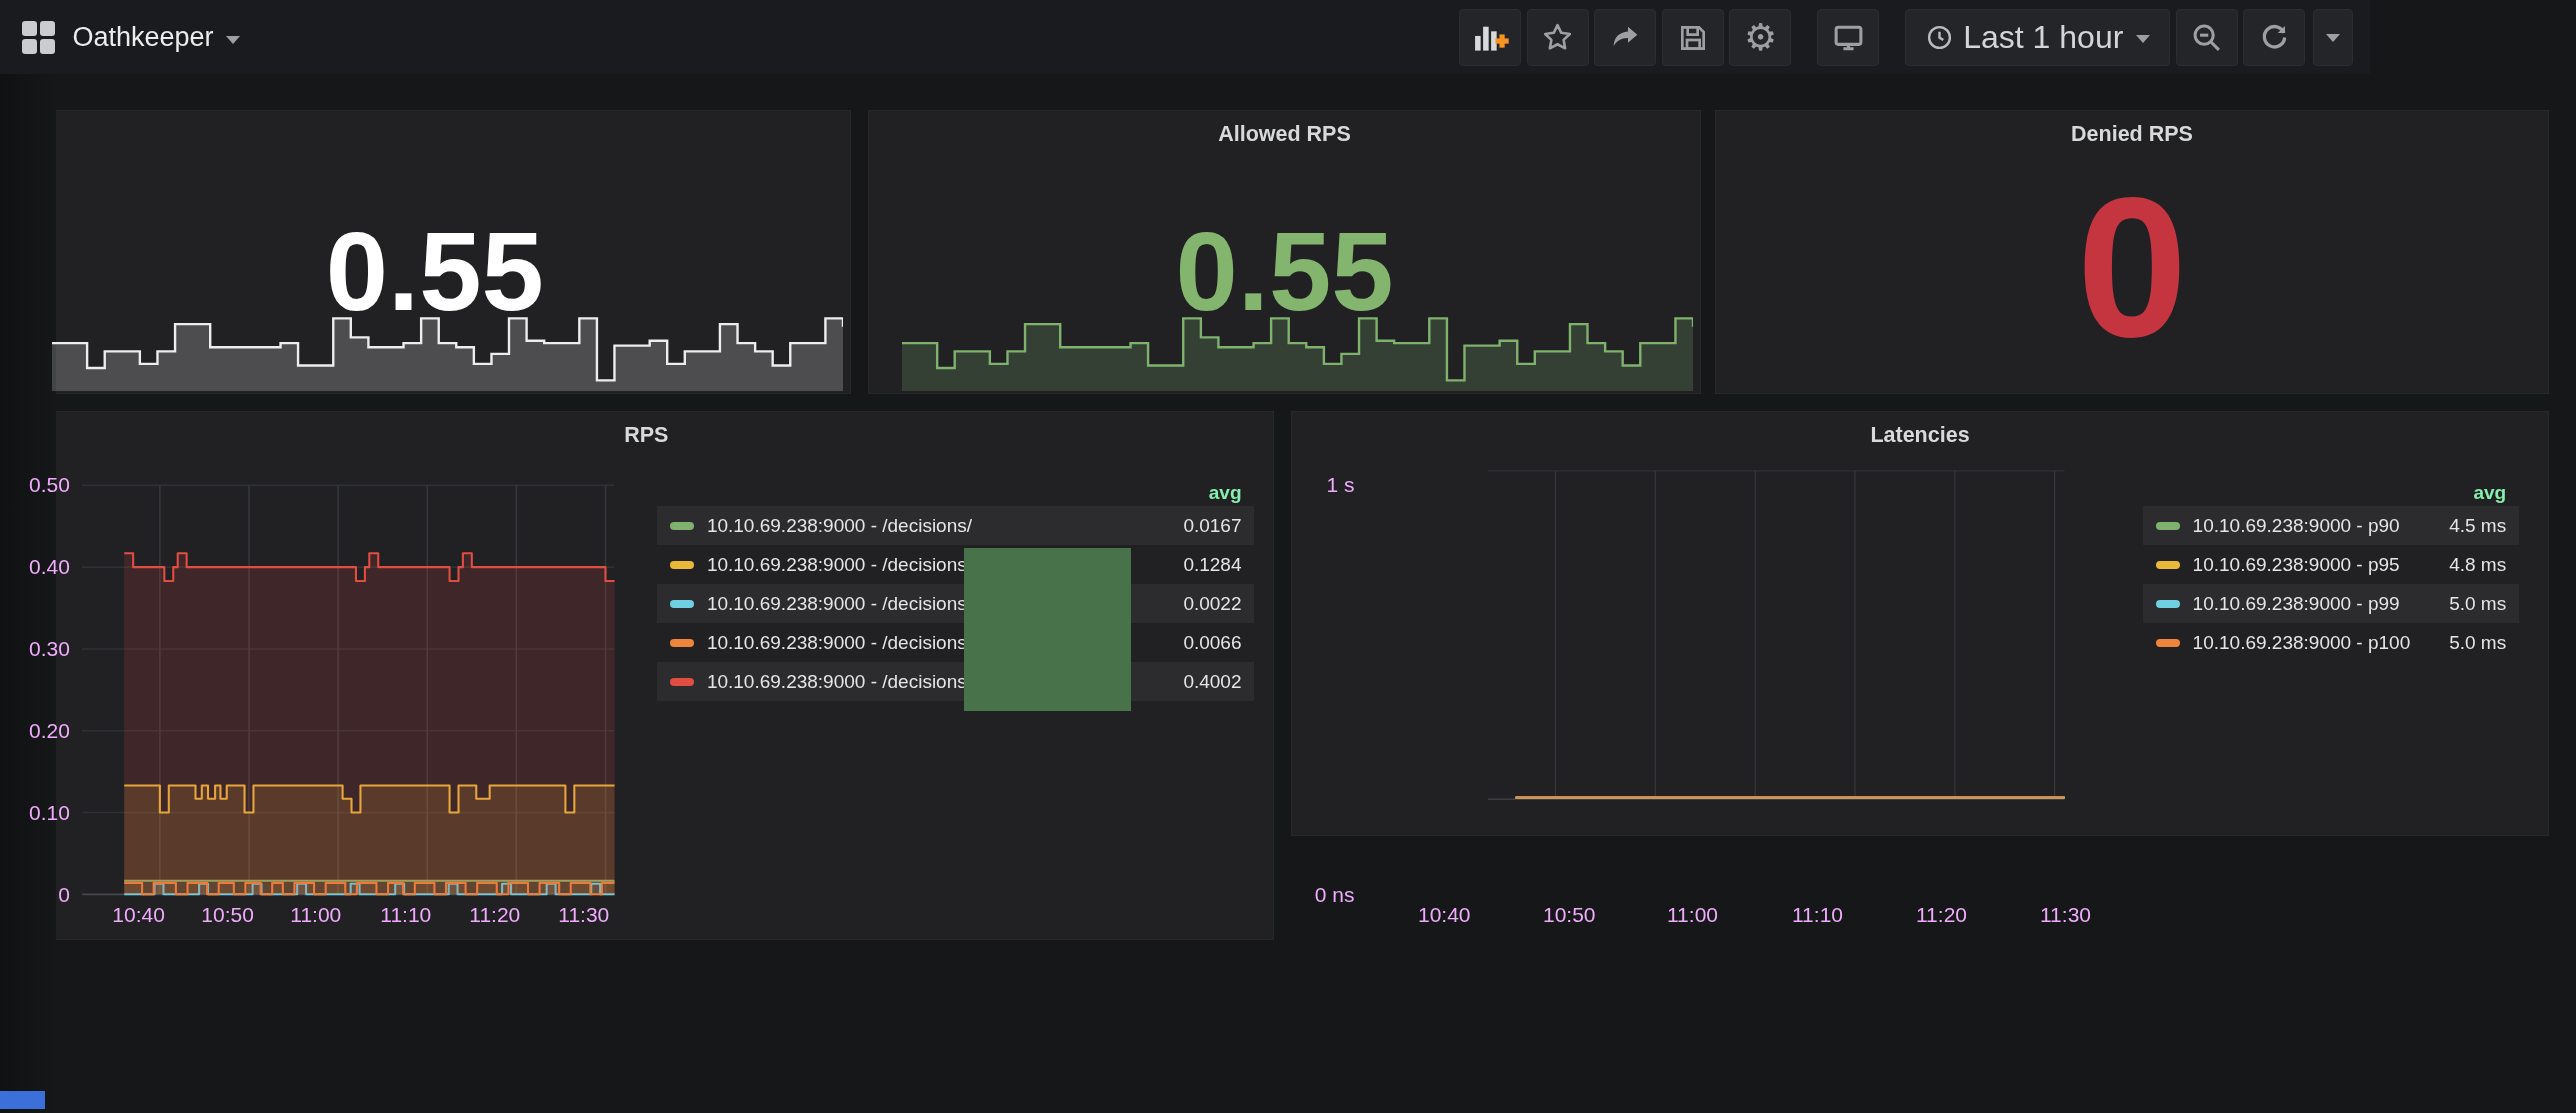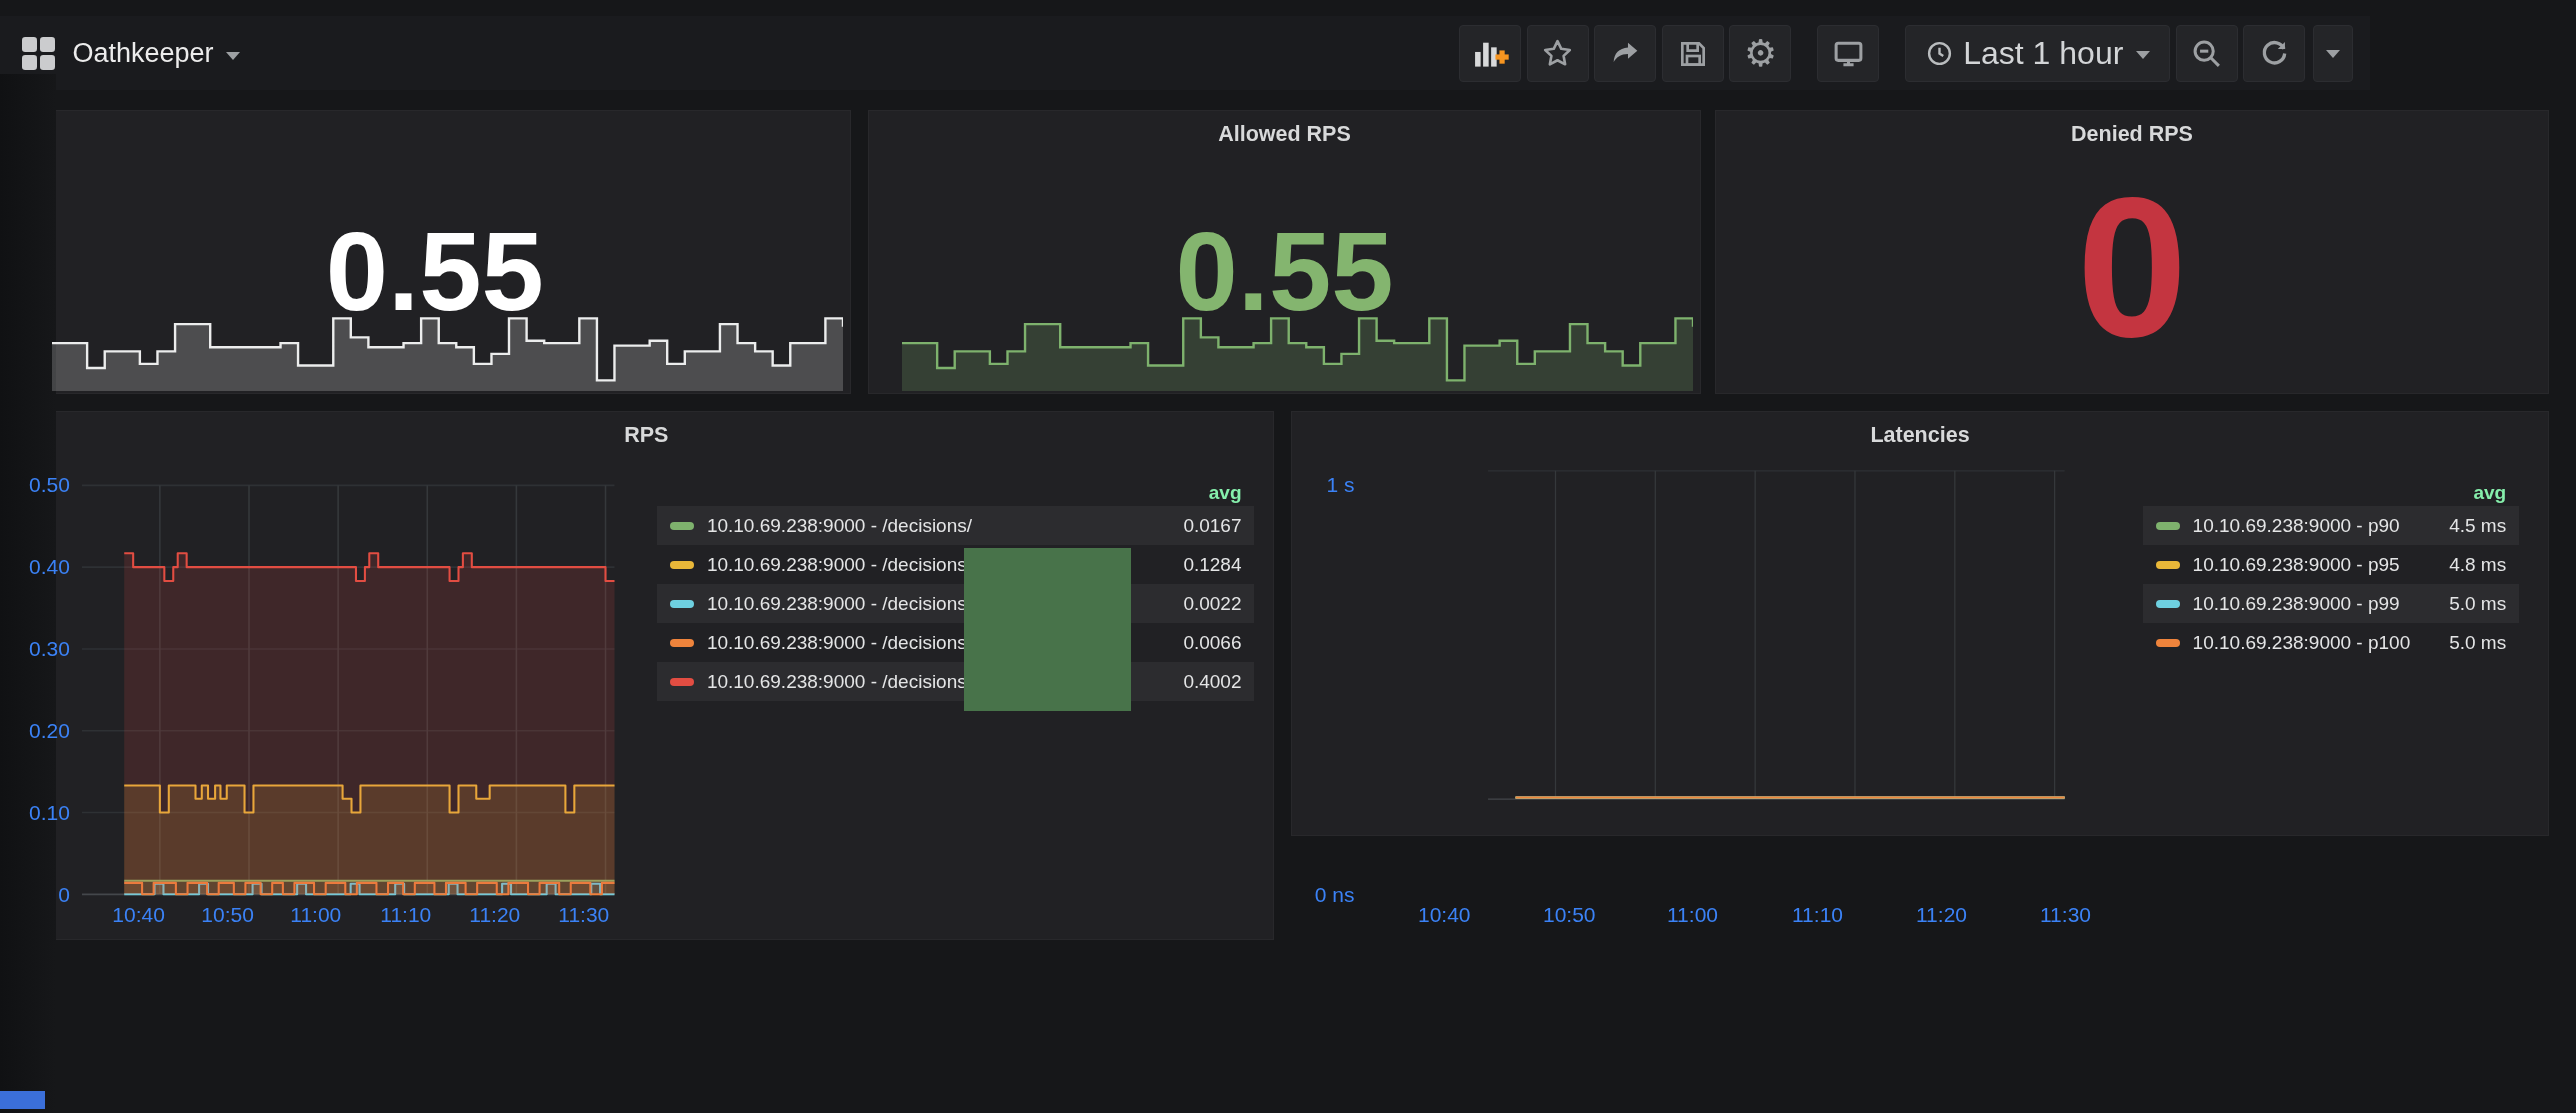--- a/index.html
+++ b/index.html
@@ -11,21 +11,21 @@
   }
   #app { position:relative; width:2576px; height:1113px; }
 
   
   .left-shade { position:absolute; left:0; top:74px; bottom:0; width:56px;
     background:linear-gradient(90deg,#101113,#161719); pointer-events:none; }
   .blue-corner { position:absolute; left:0; bottom:4px; width:45px; height:18.3px;
     background:#3b6fd9; }
 
   
-  .navbar { position:absolute; left:0; top:16px; width:2370px; height:74px;
+  .navbar { position:absolute; left:0; top:0; width:2370px; height:74px;
     background:#1a1b1e; display:flex; align-items:center; }
   .nav-left { display:flex; align-items:center; margin-left:22px; }
   .grid-icon { width:33px; height:33px; display:grid;
     grid-template-columns:15px 15px; grid-template-rows:15px 15px; gap:3.2px; cursor:pointer; }
   .grid-icon span { background:#cbccce; border-radius:3.2px; }
   .dash-title { margin-left:17.5px; font-size:27px; font-weight:500; color:#ececec; cursor:pointer; }
   .caret-down { width:0; height:0; border-left:7.2px solid transparent;
     border-right:7.2px solid transparent; border-top:8.8px solid #9da0a3; }
   .nav-left .caret-down { margin-left:12.8px; margin-top:6.4px; }
 
@@ -57,21 +57,21 @@
   #panel-allowed .stat-value { top:105px; font-size:112px; color:#84b56f; }
   #panel-denied .stat-value { top:57px;  font-size:199px; color:#c43540; }
   svg.spark { position:absolute; left:33px; right:6.4px; bottom:2.4px; height:89px;
     width:calc(100% - 40px); z-index:1; }
 
   
   #panel-rps       { left:18.3px;   top:411px; width:1256px; height:529px; }
   #panel-latencies { left:1291px; top:411px; width:1258px; height:425px; }
   svg.plot { position:absolute; left:0; top:0; width:100%; height:100%; z-index:1; }
 
-  .tick-label { position:absolute; font-size:21px; color:#3b82f6; z-index:2; }
+  .tick-label { position:absolute; font-size:21px; color:#f0abfc; z-index:2; }
   .tick-x { width:96px; text-align:left; }
   .tick-y { text-align:right; }
 
   .legend { position:absolute; z-index:2; font-size:19px; color:#e4e5e6; }
   .legend-header { height:27px; text-align:right; padding-right:12.8px;
     font-weight:700; color:#86efac; line-height:27px; }
   .legend-row { height:39px; display:flex; align-items:center;
     padding:0 12.8px; cursor:pointer; }
   .legend-row.alt { background:rgba(255,255,255,0.05); }
   .legend-swatch { width:24px; height:8px; border-radius:4px; margin-right:12.8px; flex:none; }

